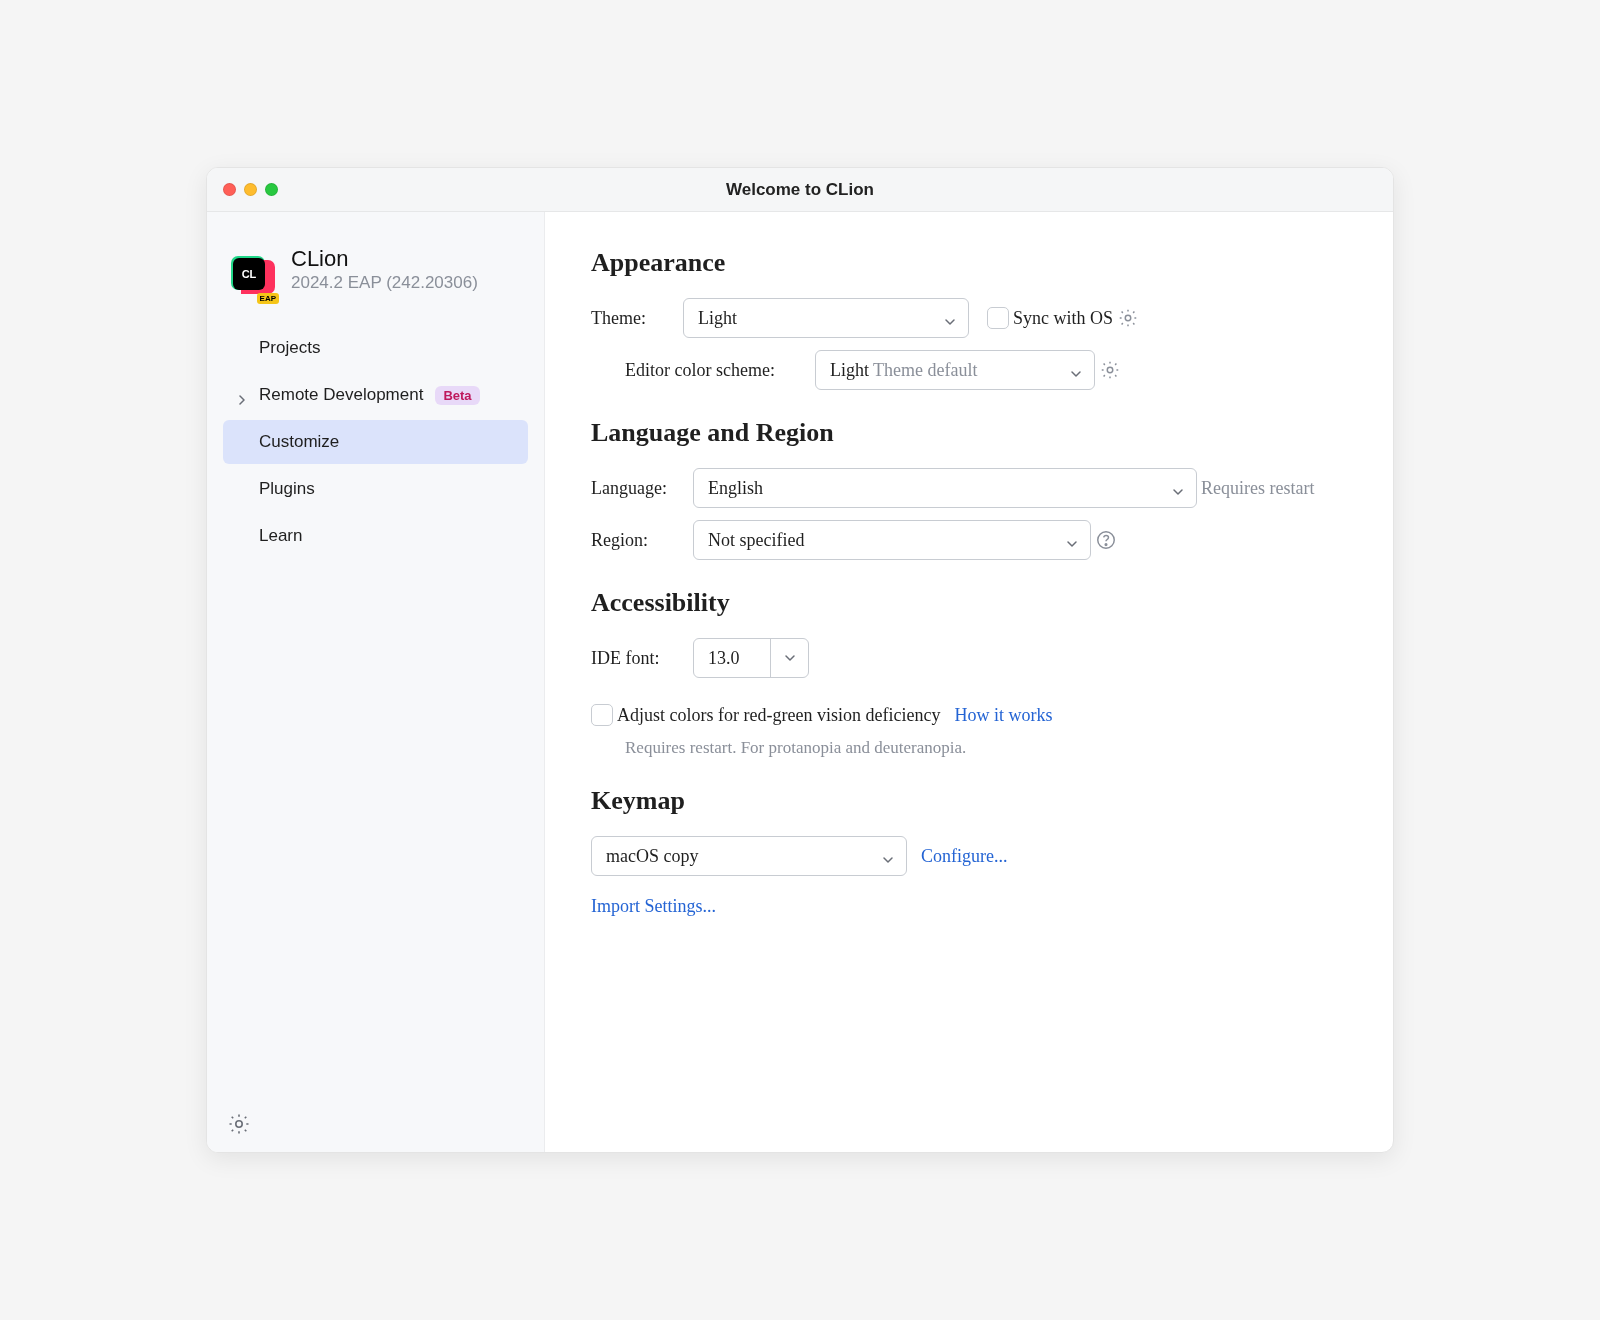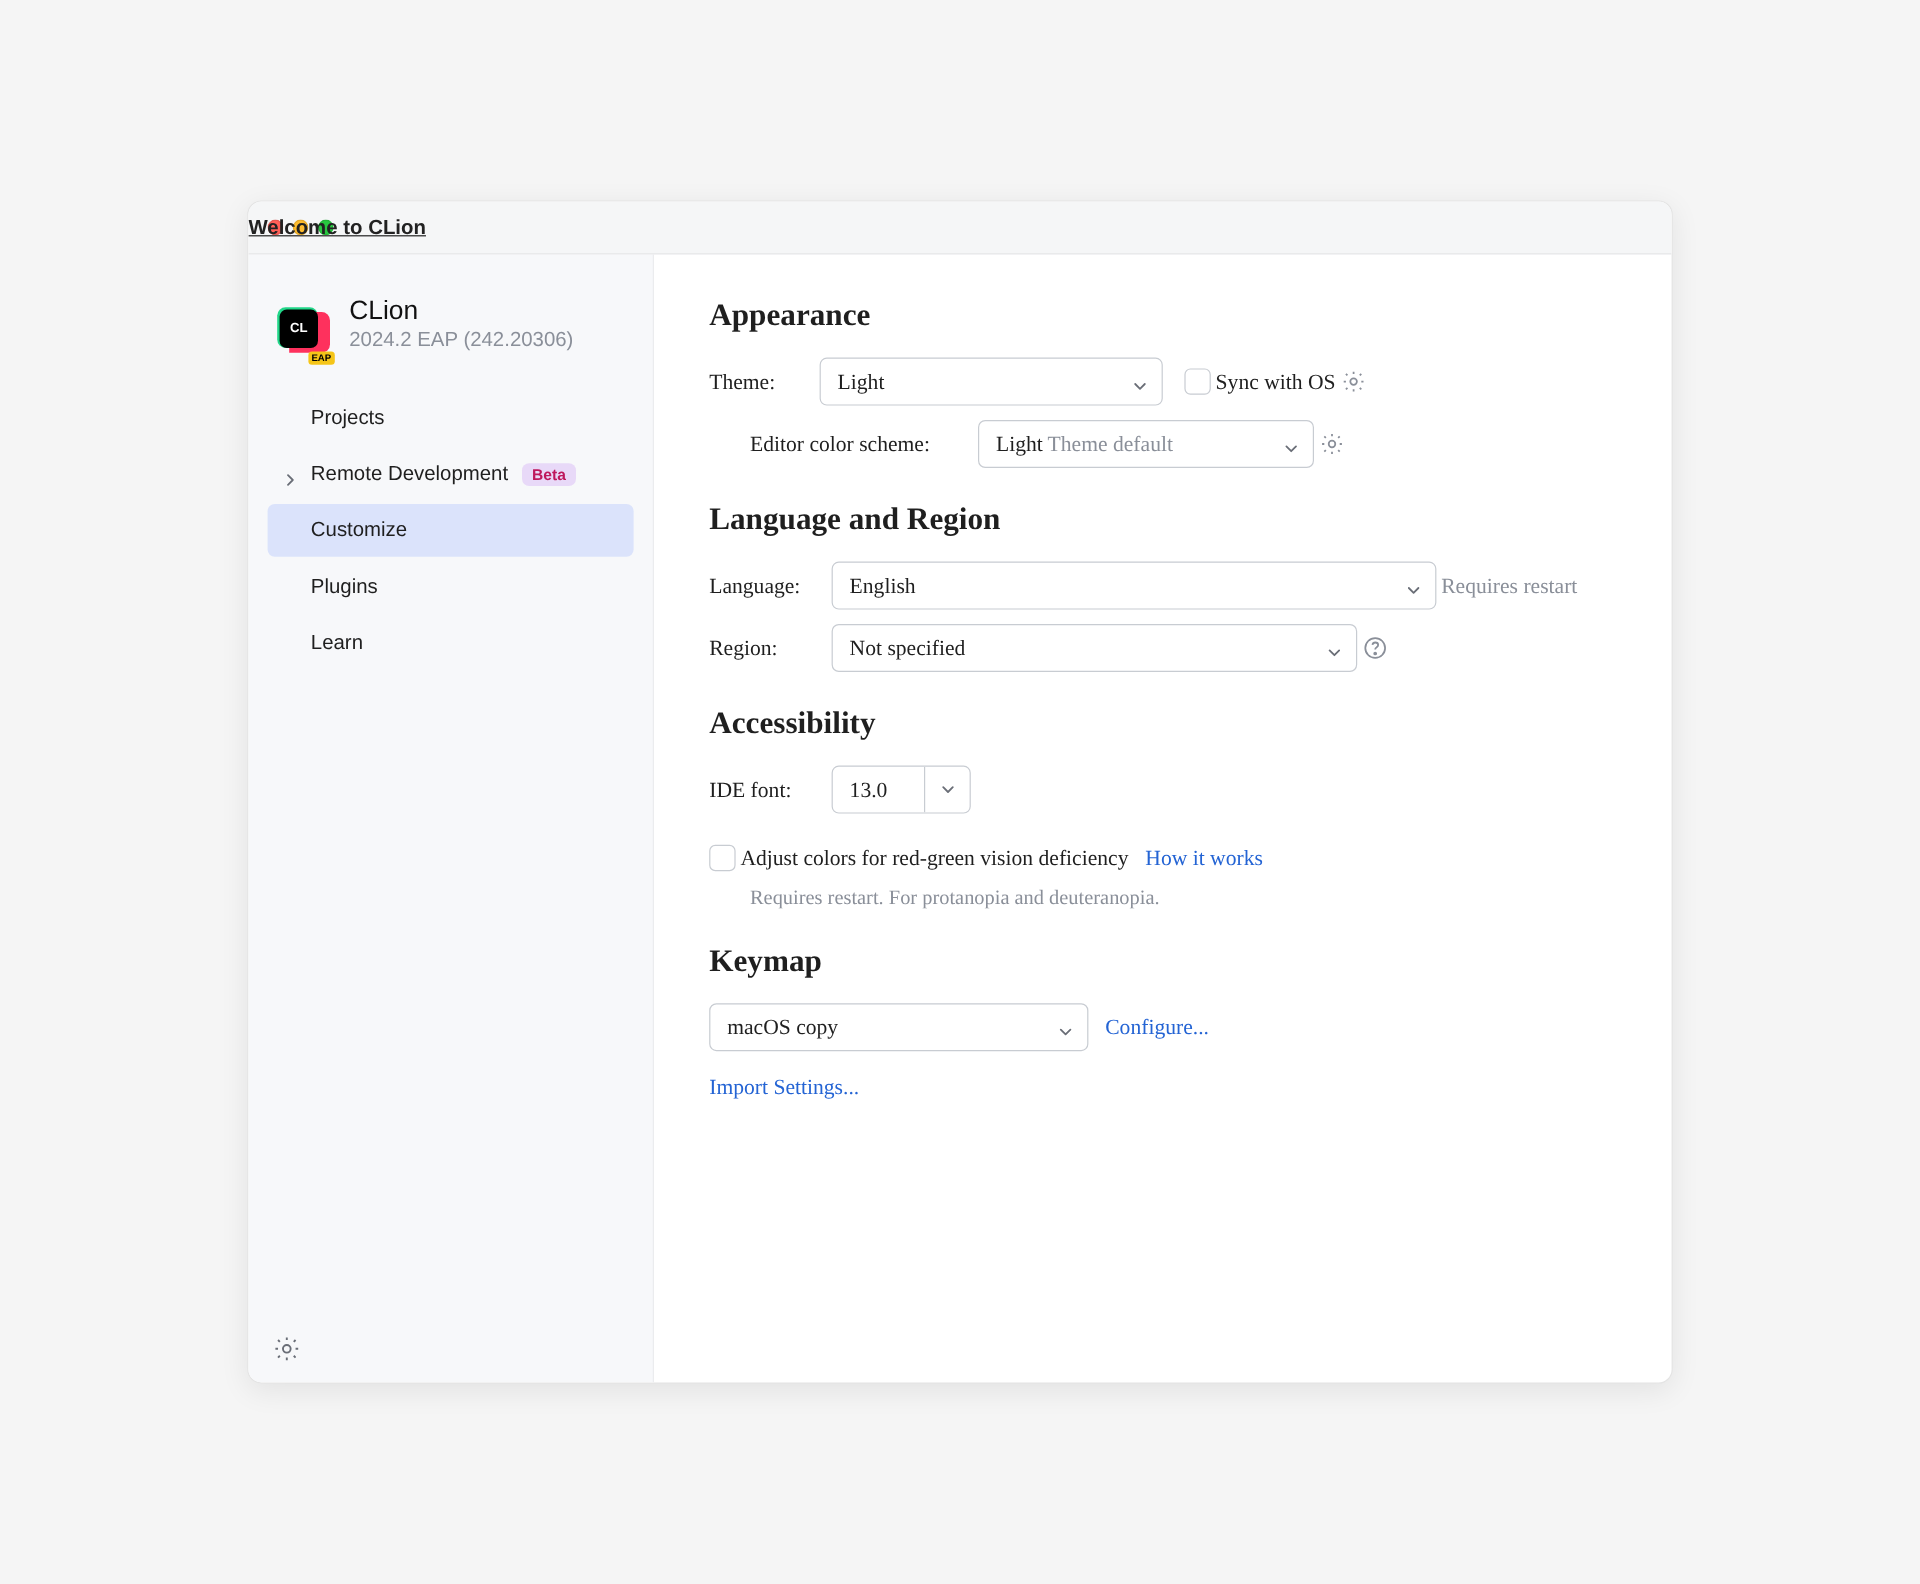--- a/index.html
+++ b/index.html
@@ -37,26 +37,25 @@
     gap: 8px;
     margin-left: 16px;
   }
   .tl { width: 13px; height: 13px; border-radius: 50%; }
   .tl-red { background: #ff5f57; border: 0.5px solid rgba(0,0,0,0.1); }
   .tl-yellow { background: #febc2e; border: 0.5px solid rgba(0,0,0,0.1); }
   .tl-green { background: #28c840; border: 0.5px solid rgba(0,0,0,0.1); }
   .title {
     position: absolute;
     left: 0; right: 0;
-    text-align: left;
+    text-align: center;
     font-size: 17px;
     font-weight: 700;
     color: #222;
     pointer-events: none;
-    text-decoration: underline;
   }
   .body {
     flex: 1;
     display: flex;
     min-height: 0;
   }
   .sidebar {
     width: 338px;
     background: #f7f8fa;
     border-right: 1px solid #ebecee;
@@ -361,21 +360,21 @@
             <svg viewBox="0 0 12 12">
                 <path d="M2 4 L6 8 L10 4" fill="none" stroke="currentColor" stroke-width="1.5" stroke-linecap="round" stroke-linejoin="round"></path>
               </svg>
           </span>
         </div>
         <span class="hint">Requires restart</span>
       </div>
 
       <div class="row">
         <span class="label" style="width:98px">Region:</span>
-        <div class="select" style="width:438px">
+        <div class="select" style="width:398px">
           <span>Not specified</span>
           <span class="chev-down">
             <svg viewBox="0 0 12 12">
                 <path d="M2 4 L6 8 L10 4" fill="none" stroke="currentColor" stroke-width="1.5" stroke-linecap="round" stroke-linejoin="round"></path>
               </svg>
           </span>
         </div>
         <div class="icon-btn">
           <svg viewBox="0 0 24 24" fill="none" stroke="currentColor" stroke-width="1.6">
             <circle cx="12" cy="12" r="9"></circle>

